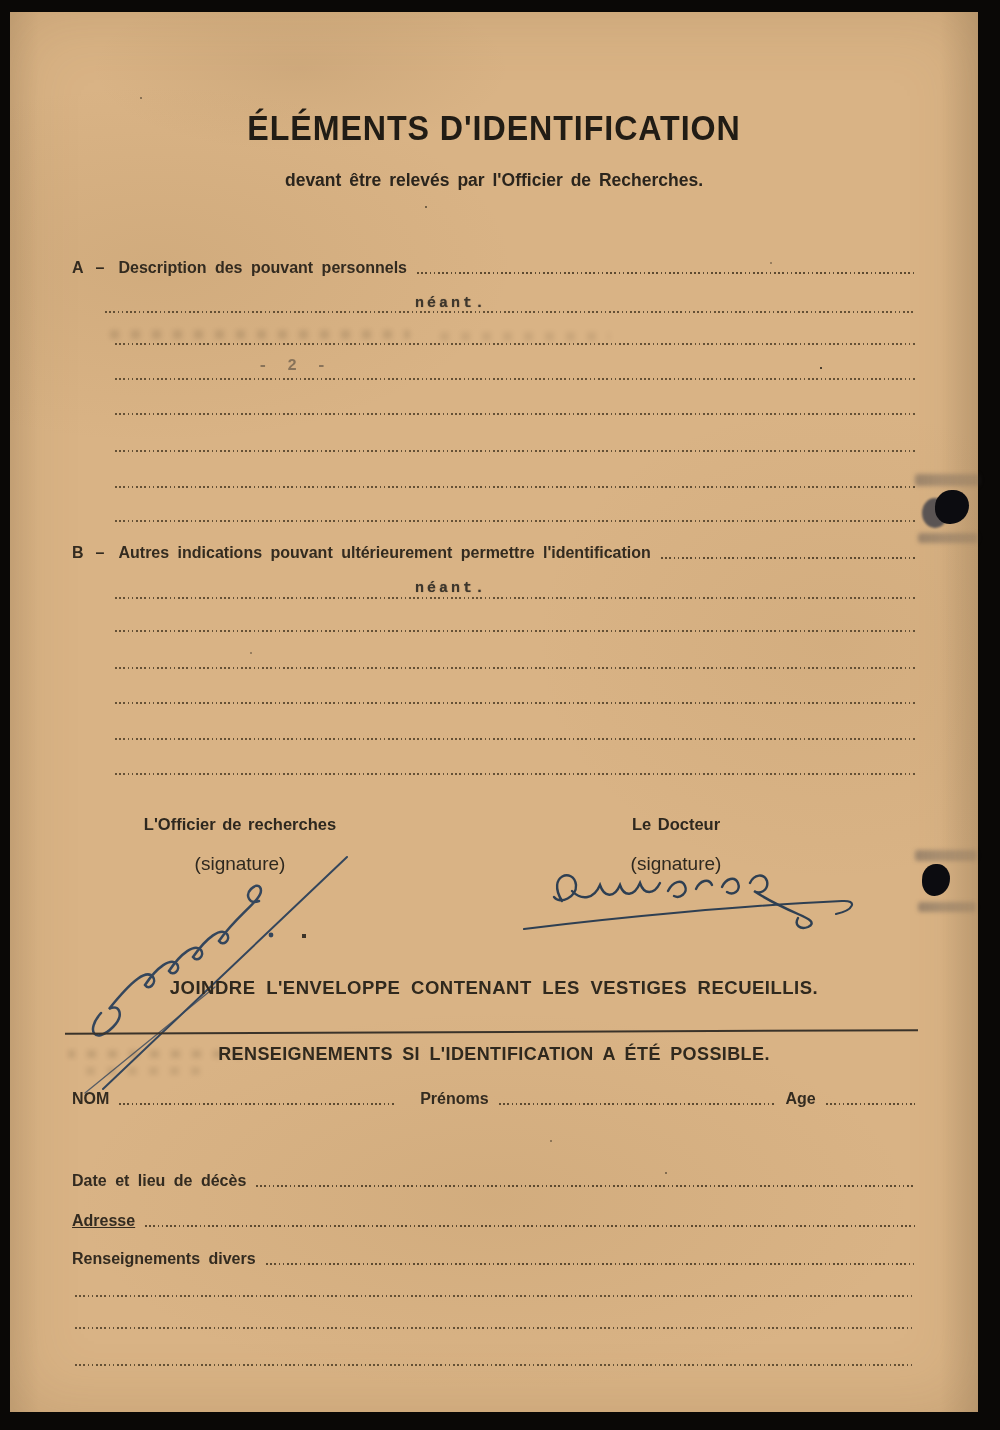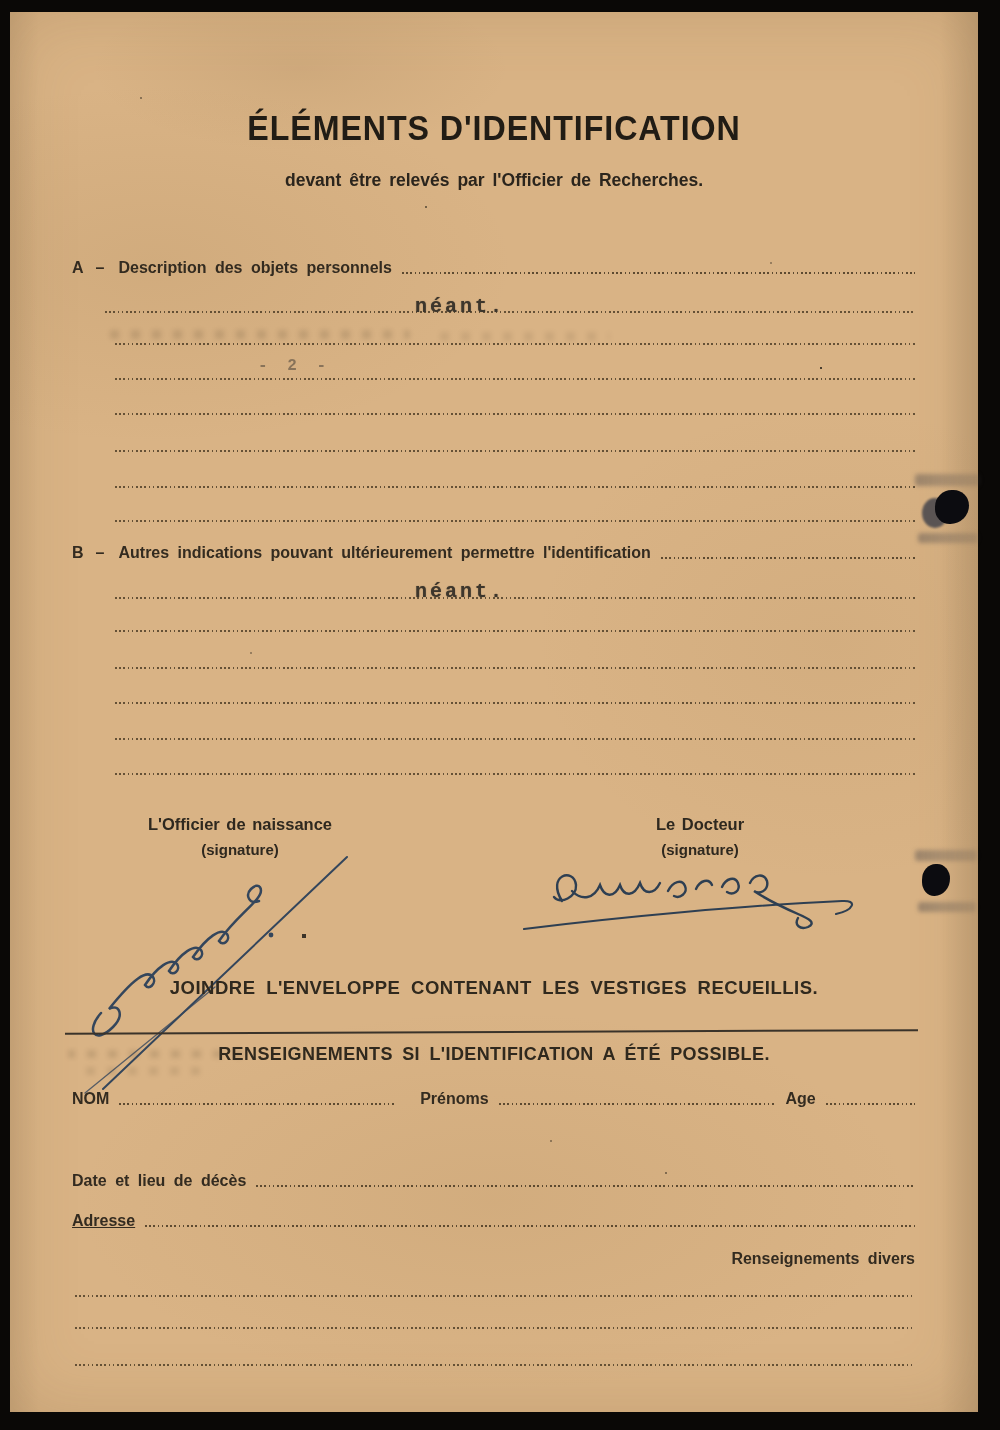--- a/index.html
+++ b/index.html
@@ -37,31 +37,31 @@
   .dotfill{
     flex:1;height:2px;margin:0 0 3px 10px;
     background:repeating-linear-gradient(90deg, rgba(72,56,34,.85) 0 1.6px, transparent 1.6px 4.2px);
   }
   .dotline{
     position:absolute;height:2px;
     background:repeating-linear-gradient(90deg, rgba(72,56,34,.8) 0 1.6px, transparent 1.6px 4.2px);
   }
   .typed{
     position:absolute;font-family:"Liberation Mono", monospace;
-    font-size:20px;font-weight:700;letter-spacing:3px;color:#3d362c;
+    font-size:15px;font-weight:700;letter-spacing:3px;color:#3d362c;
     text-shadow:0 0 1px rgba(61,54,44,.65);
   }
   .pagemark{
     position:absolute;left:248px;top:345px;
     font-family:"Liberation Mono", monospace;font-size:16px;font-weight:700;
     letter-spacing:5px;color:#4a4239;opacity:.55;filter:blur(.4px);
   }
   .sigblock{position:absolute;text-align:center;color:#2e281f;}
   .sigrole{font-size:16.5px;font-weight:700;word-spacing:2px;}
-  .signote{font-size:15px;font-weight:700;margin-top:7px;}
+  .signote{font-size:19px;font-weight:400;margin-top:19px;}
   .sigsvg{position:absolute;}
   .instruction{
     position:absolute;top:965px;left:0;right:0;text-align:center;
     font-size:18.5px;font-weight:700;letter-spacing:.5px;word-spacing:5px;color:#30291e;
   }
   .rule{
     position:absolute;top:1019px;left:55px;right:60px;height:2px;
     background:#3a332a;transform:rotate(-.25deg);
   }
   .s2title{
@@ -94,21 +94,21 @@
 <body>
 
 <div class="paper">
 
   <div class="title">ÉLÉMENTS D'IDENTIFICATION</div>
   <div class="subtitle">devant être relevés par l'Officier de Recherches.</div>
 
   <div class="row" style="top:247px;left:62px;right:63px;">
     <span class="letter">A</span>
     <span class="dash">–</span>
-    <span>Description des objets personnels</span>
+    <span>Description des pouvant personnels</span>
     <span class="dotfill"></span>
   </div>
   <div class="dotline" style="top:299px;left:95px;right:63px;"></div>
   <div class="typed" style="left:405px;top:283px;">néant.</div>
   <div class="bleed" style="left:100px;top:318px;width:300px;"></div>
   <div class="bleed" style="left:430px;top:320px;width:170px;opacity:.3;"></div>
   <div class="dotline" style="top:331px;left:105px;right:63px;"></div>
   <div class="pagemark">- 2 -</div>
   <div class="dotline" style="top:366px;left:105px;right:63px;"></div>
   <div class="dotline" style="top:401px;left:105px;right:63px;"></div>
@@ -124,24 +124,24 @@
   </div>
   <div class="dotline" style="top:585px;left:105px;right:63px;"></div>
   <div class="typed" style="left:405px;top:568px;">néant.</div>
   <div class="dotline" style="top:618px;left:105px;right:63px;"></div>
   <div class="dotline" style="top:655px;left:105px;right:63px;"></div>
   <div class="dotline" style="top:690px;left:105px;right:63px;"></div>
   <div class="dotline" style="top:726px;left:105px;right:63px;"></div>
   <div class="dotline" style="top:761px;left:105px;right:63px;"></div>
 
   <div class="sigblock" style="left:105px;width:250px;top:803px;">
-    <div class="sigrole">L'Officier de naissance</div>
+    <div class="sigrole">L'Officier de recherches</div>
     <div class="signote">(signature)</div>
   </div>
-  <div class="sigblock" style="left:570px;width:240px;top:803px;">
+  <div class="sigblock" style="left:546px;width:240px;top:803px;">
     <div class="sigrole">Le Docteur</div>
     <div class="signote">(signature)</div>
   </div>
 
   <svg class="sigsvg" style="left:55px;top:835px;" width="290" height="250" viewBox="0 0 290 250">
     <g fill="none" stroke="#34465c" stroke-linecap="round">
       <path d="M282 10 L38 242" stroke-width="2"></path>
       <path d="M150 140 L20 246" stroke-width="1.3" opacity=".8"></path>
       <path stroke-width="2.5" d="M36 166 C20 184 30 198 48 180 C60 168 54 156 44 162 C68 132 82 122 88 130 C92 136 84 144 80 138 C92 120 106 110 112 117 C116 123 108 130 104 124 C116 106 130 96 136 103 C140 109 132 116 128 110 C142 90 156 80 162 87 C166 93 158 100 154 94 C168 74 184 62 192 52 C200 42 194 34 186 42 C180 48 184 58 194 54"></path>
       <circle cx="206" cy="88" r="2.4" fill="#34465c" stroke="none"></circle>
@@ -182,21 +182,21 @@
   <div class="row" style="top:1160px;left:62px;right:63px;">
     <span>Date et lieu de décès</span>
     <span class="dotfill"></span>
   </div>
 
   <div class="row" style="top:1200px;left:62px;right:63px;text-decoration:underline;">
     <span>Adresse</span>
     <span class="dotfill"></span>
   </div>
 
-  <div class="row" style="top:1238px;left:62px;right:63px;flex-direction:column;">
+  <div class="row" style="top:1238px;left:62px;right:63px;">
     <span>Renseignements divers</span>
     <span class="dotfill"></span>
   </div>
 
   <div class="dotline" style="top:1283px;left:65px;right:63px;"></div>
   <div class="dotline" style="top:1315px;left:65px;right:63px;"></div>
   <div class="dotline" style="top:1352px;left:65px;right:63px;"></div>
 
   <div class="smudge" style="left:905px;top:462px;width:65px;height:12px;"></div>
   <div class="holeshadow" style="left:912px;top:486px;width:26px;height:30px;"></div>

